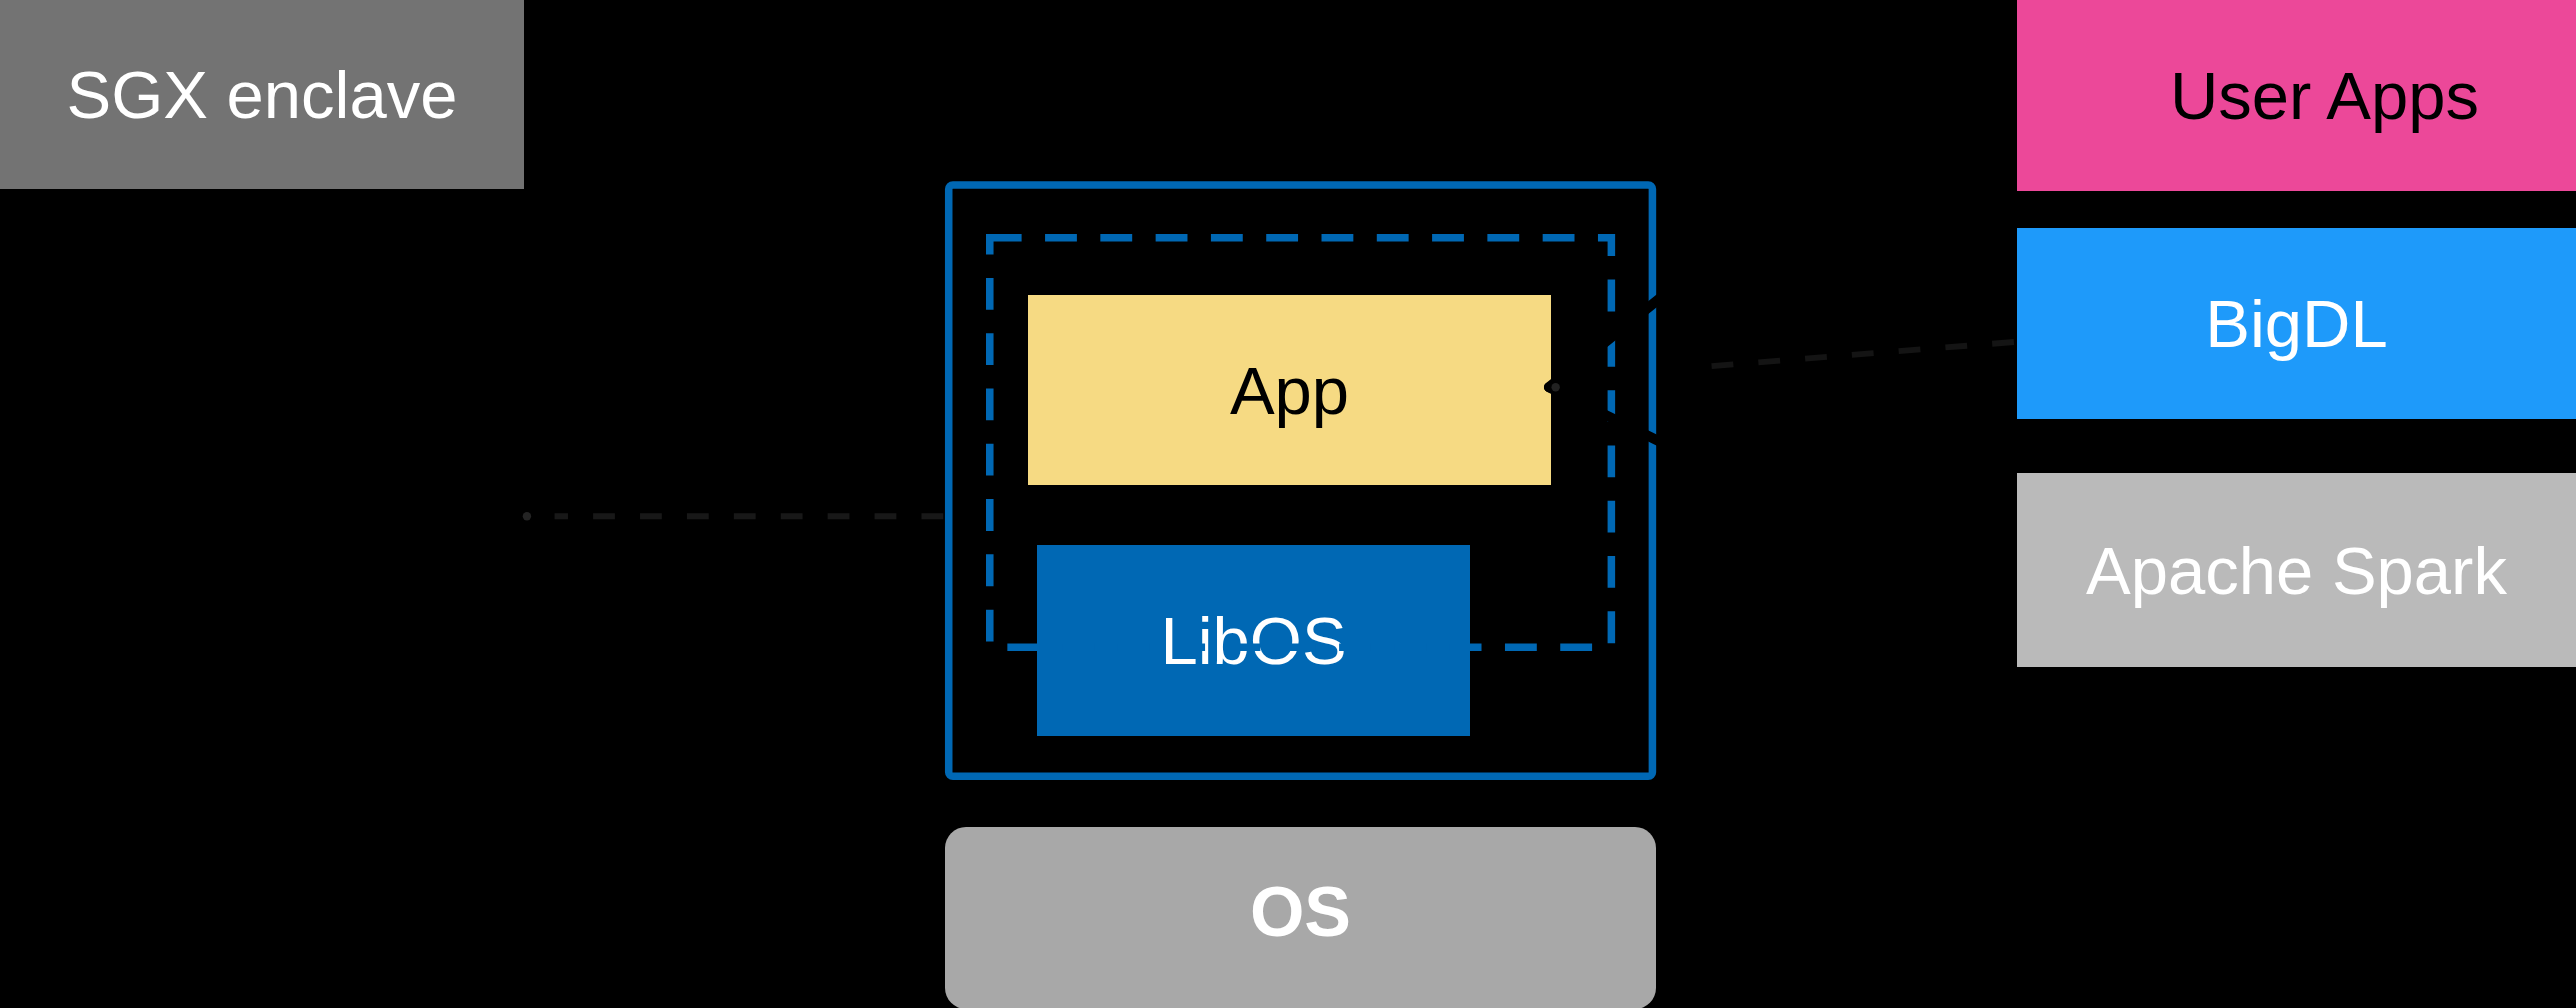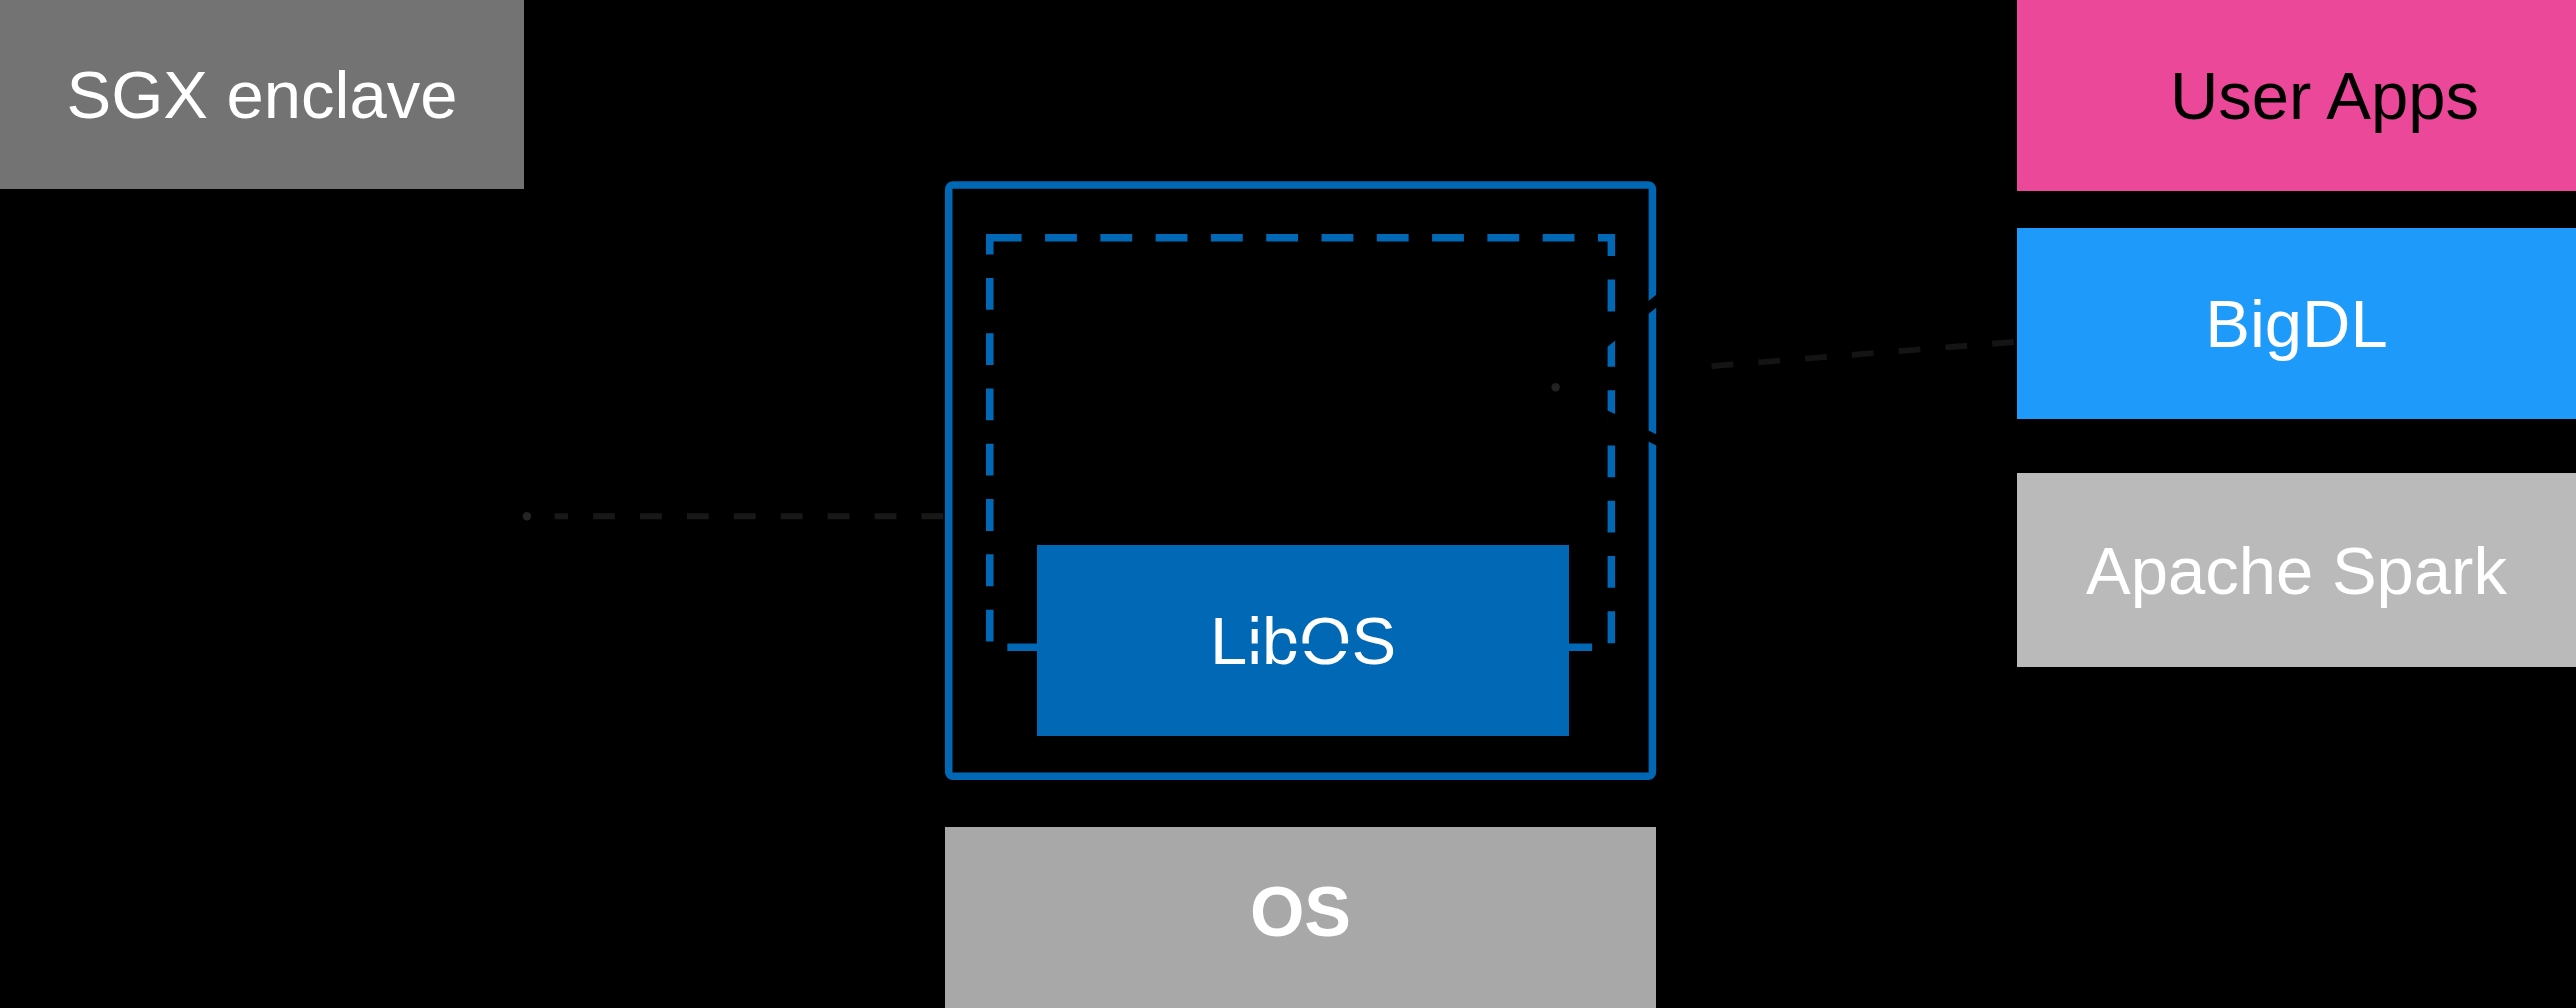--- a/index.html
+++ b/index.html
@@ -28,28 +28,28 @@
   .sgx {
     left: 0; top: 501; width: 524px; height: 189px;
     background: #737373; color: #FFFFFF;
   }
   
   .app {
     left: 1028px; top: 295px; width: 523px; height: 190px;
     background: #F6DA83; color: #000000;
   }
   .libos {
-    left: 1037px; top: 545px; width: 532px; height: 191px;
+    left: 1037px; top: 545px; width: 433px; height: 191px;
     background: #0068B4; color: #FFFFFF;
   }
   .os {
     left: 945px; top: 827px; width: 711px; height: 182px;
     background: #A8A8A8; color: #FFFFFF;
     font-weight: bold; font-size: 70px;
-    padding-bottom: 11.7px; box-sizing: border-box;
+    padding-bottom: 11.7px; box-sizing: border-box; border-radius: 21px;
   }
   
   .user-apps {
     left: 2017px; top: 0; width: 559px; height: 191px;
     background: #ec4899; color: #000000; padding-left: 28px;
   }
   .bigdl {
     left: 2017px; top: 228px; width: 559px; height: 191px;
     background: #1E9AFA; color: #FFFFFF;
   }
@@ -66,20 +66,23 @@
 </style>
 </head>
 <body>
 
 <div class="canvas">
 
   <div class="box sgx">
     <span>SGX enclave</span>
   </div>
 
+  <div class="box app">
+    <span>App</span>
+  </div>
   <div class="box libos">
     <span>LibOS</span>
   </div>
   <div class="box os">
     <span>OS</span>
   </div>
 
   <div class="box user-apps">
     <span>User Apps</span>
   </div>

